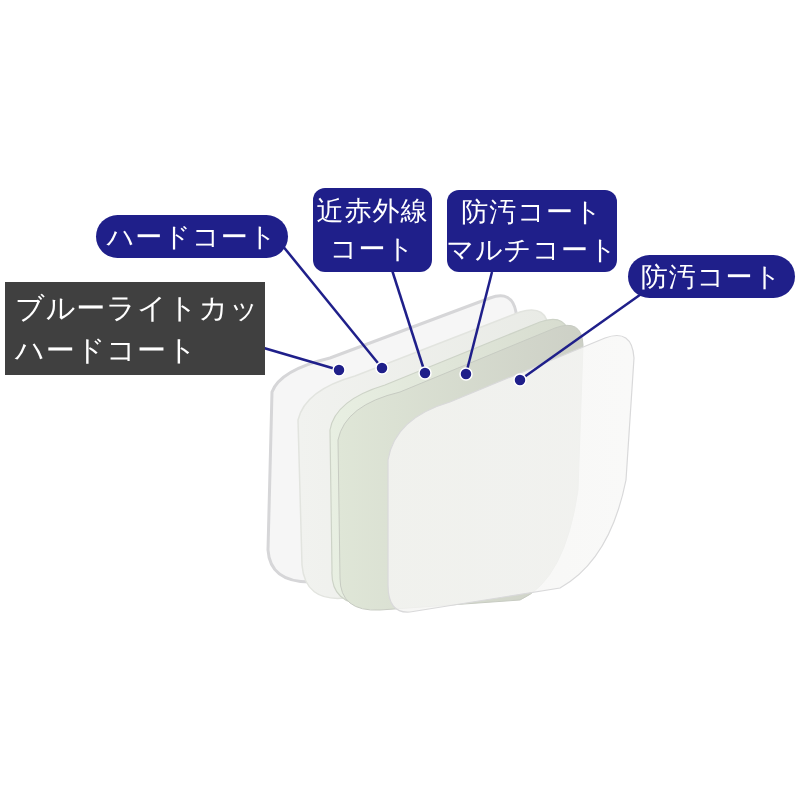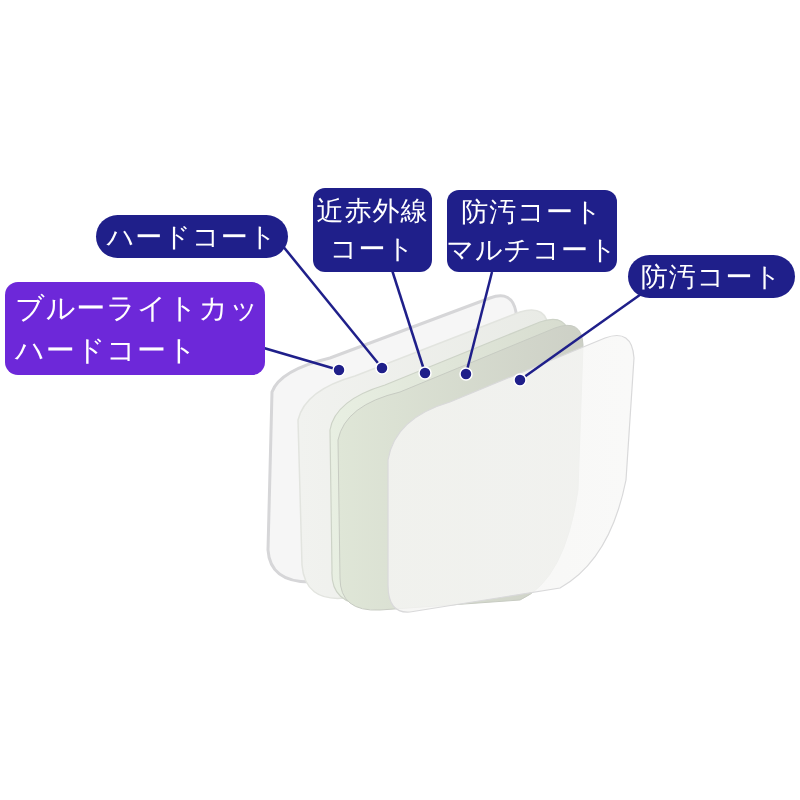--- a/index.html
+++ b/index.html
@@ -5,21 +5,21 @@
     html, body { margin: 0; padding: 0; background: #ffffff; }
     body { width: 800px; height: 800px; position: relative; overflow: hidden;
       font-family: "DejaVu Sans", "Liberation Sans", sans-serif; }
     .illustration { position: absolute; left: 0; top: 0; width: 800px; height: 800px; }
     .label { position: absolute; color: #ffffff; box-sizing: border-box;
       display: flex; flex-direction: column; align-items: center; justify-content: center;
       font-size: 27px; line-height: 38px; letter-spacing: 1px; white-space: nowrap; }
     .label.dark { background: #1f1f8a; }
     .pill { border-radius: 22px; }
     .rbox { border-radius: 12px; }
-    .label.light { background: #6d28d9; align-items: flex-start; padding-left: 10px; font-size: 29px; line-height: 42px; border-radius: 13px; }
+    .label.light { background: #404040; align-items: flex-start; padding-left: 10px; font-size: 29px; line-height: 42px; }
     .label span { display: block; }
   </style>
 </head>
 <body>
 
 <svg class="illustration" viewBox="0 0 800 800" xmlns="http://www.w3.org/2000/svg">
   <defs>
     <linearGradient id="g2" x1="0" y1="0" x2="1" y2="0">
       <stop offset="0" stop-color="#f1f2ef"></stop>
       <stop offset="1" stop-color="#e9ebe6"></stop>

